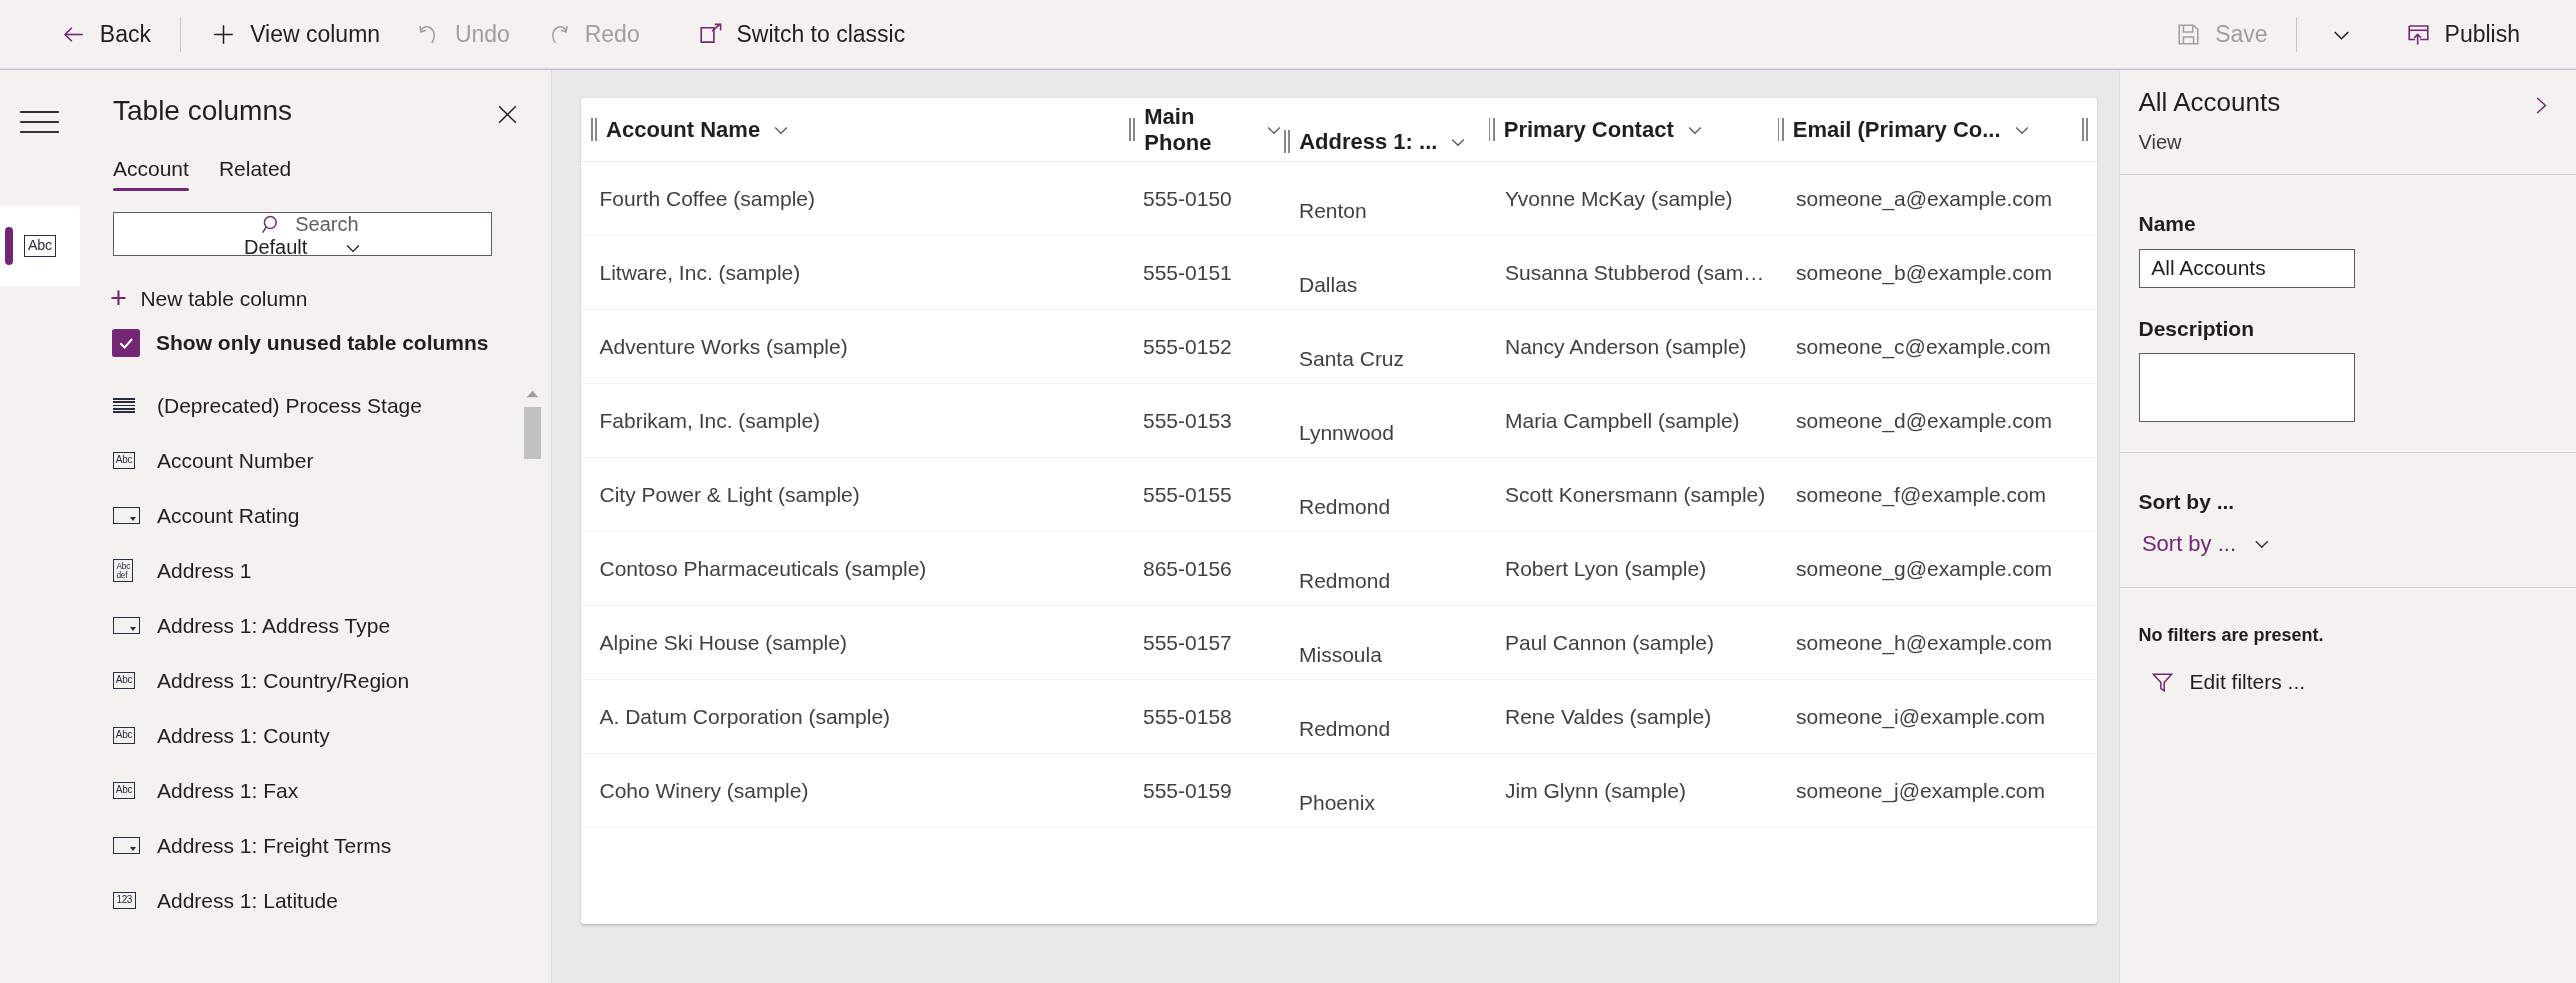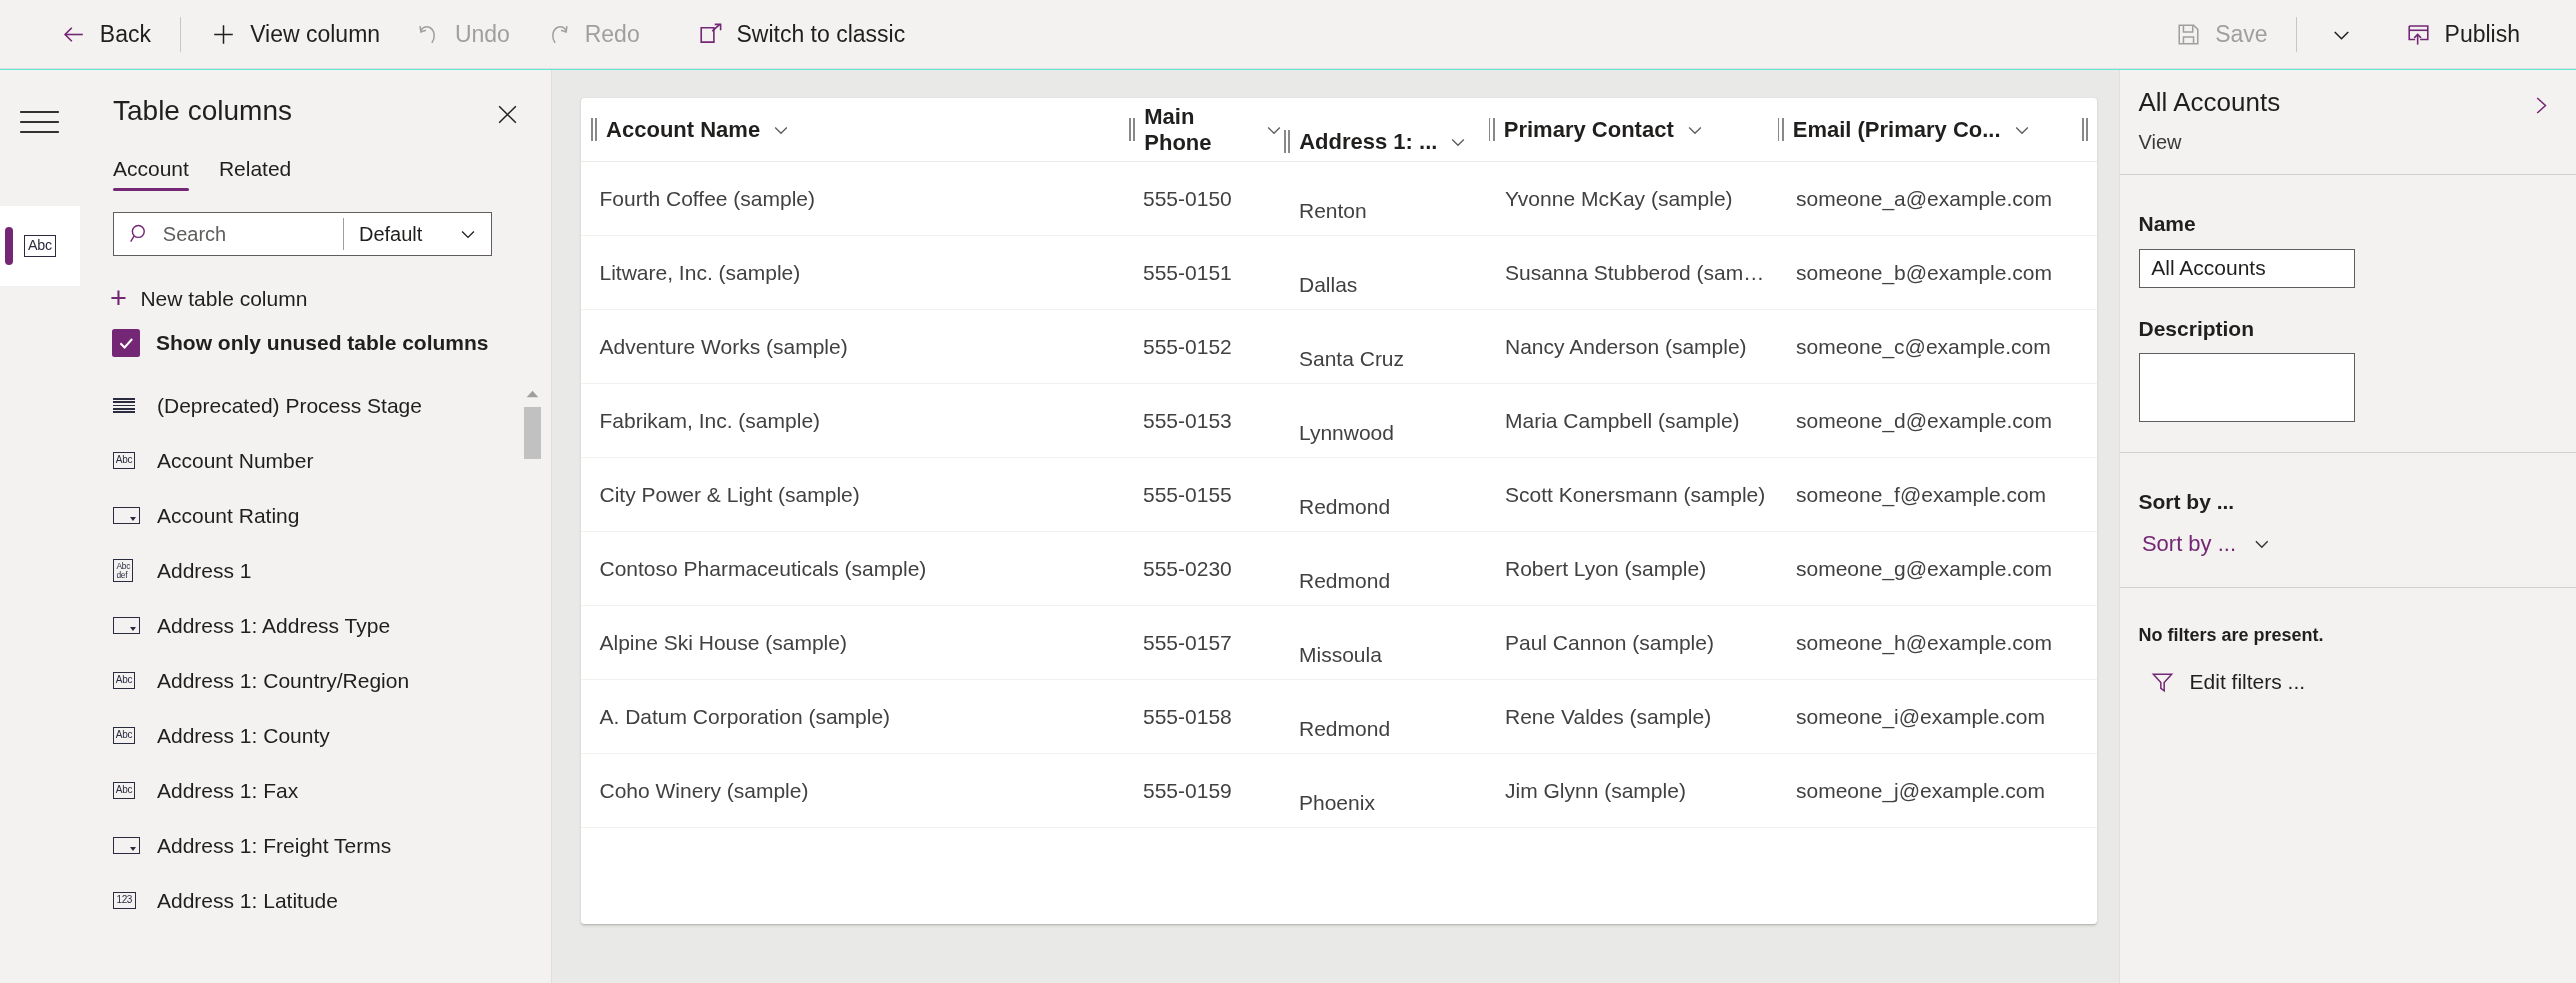--- a/index.html
+++ b/index.html
@@ -8,21 +8,21 @@
     width: 2576px; height: 984px;
     font-family: "Liberation Sans", sans-serif;
     background: #ffffff;
     overflow: hidden;
     -webkit-font-smoothing: antialiased;
   }
 
   .app {
     position: relative;
     width: 2576px; height: 984px;
-    background: #5eead4;
+    background: #c4b5fd;
   }
 
   
   .cmdbar {
     position: absolute; top: 0; left: 0;
     width: 2576px; height: 69px;
     background: #f3f2f1;
     display: flex; align-items: center;
     border-bottom: 0.8px solid #e1dfdd;
   }
@@ -106,21 +106,21 @@
   .lp-tab.active { color: #201f1e; }
   .lp-tab.active::after {
     content:""; position: absolute; left: 0; right: 0; bottom: 0;
     height: 3.4px; background: #742774; border-radius: 1.7px;
   }
 
   .searchrow {
     position: absolute; left: 33px; top: 142px;
     width: 379px; height: 44px;
     border: 0.8px solid #605e5c; background: #ffffff;
-    display: flex; align-items: center;
+    display: flex; align-items: center; flex-direction: column;
   }
   .searchrow .sbox { flex: 1; display: flex; align-items: center; padding-left: 15px; height: 100%; }
   .searchrow .sbox .stext { font-size: 20px; color: #605e5c; margin-left: 11.8px; }
   .searchrow .sdivider { width: 0.8px; height: 32px; background: #a19f9d; }
   .searchrow .sdrop {
     width: 147px; display: flex; align-items: center; justify-content: space-between;
     padding: 0 11.8px 0 15px; height: 100%; cursor: pointer;
   }
   .searchrow .sdrop .dtext { font-size: 20px; color: #201f1e; }
 
@@ -629,21 +629,21 @@
           </div>
           <div class="grid-row">
             <div class="gr-cell c0">City Power &amp; Light (sample)</div>
             <div class="gr-cell c1">555-0155</div>
             <div class="gr-cell c2">Redmond</div>
             <div class="gr-cell c3">Scott Konersmann (sample)</div>
             <div class="gr-cell c4">someone_f@example.com</div>
           </div>
           <div class="grid-row">
             <div class="gr-cell c0">Contoso Pharmaceuticals (sample)</div>
-            <div class="gr-cell c1">555-0230</div>
+            <div class="gr-cell c1">865-0156</div>
             <div class="gr-cell c2">Redmond</div>
             <div class="gr-cell c3">Robert Lyon (sample)</div>
             <div class="gr-cell c4">someone_g@example.com</div>
           </div>
           <div class="grid-row">
             <div class="gr-cell c0">Alpine Ski House (sample)</div>
             <div class="gr-cell c1">555-0157</div>
             <div class="gr-cell c2">Missoula</div>
             <div class="gr-cell c3">Paul Cannon (sample)</div>
             <div class="gr-cell c4">someone_h@example.com</div>

